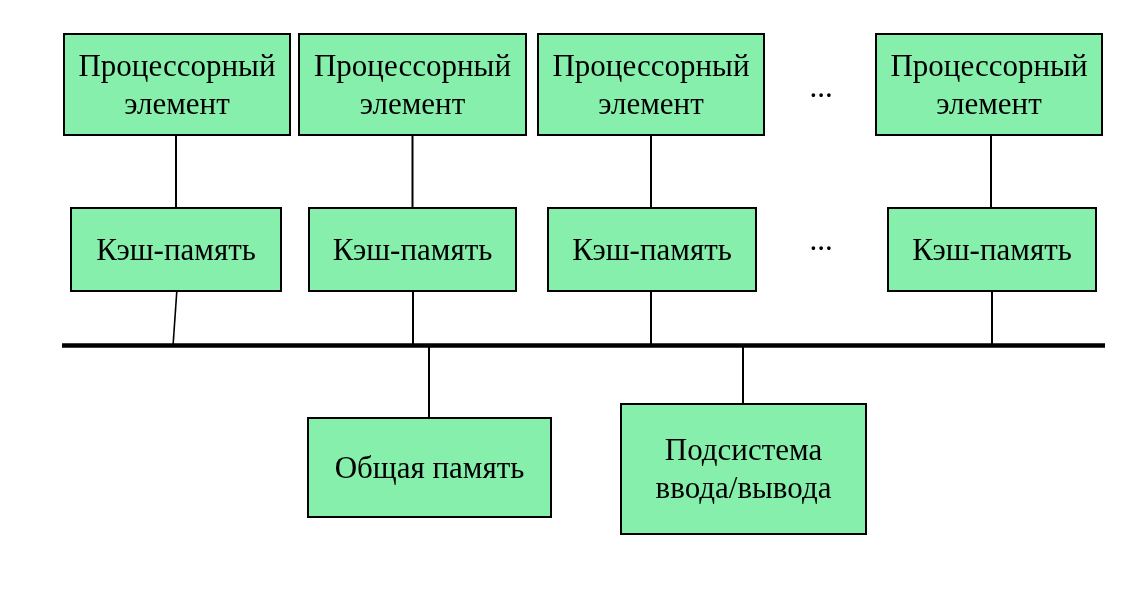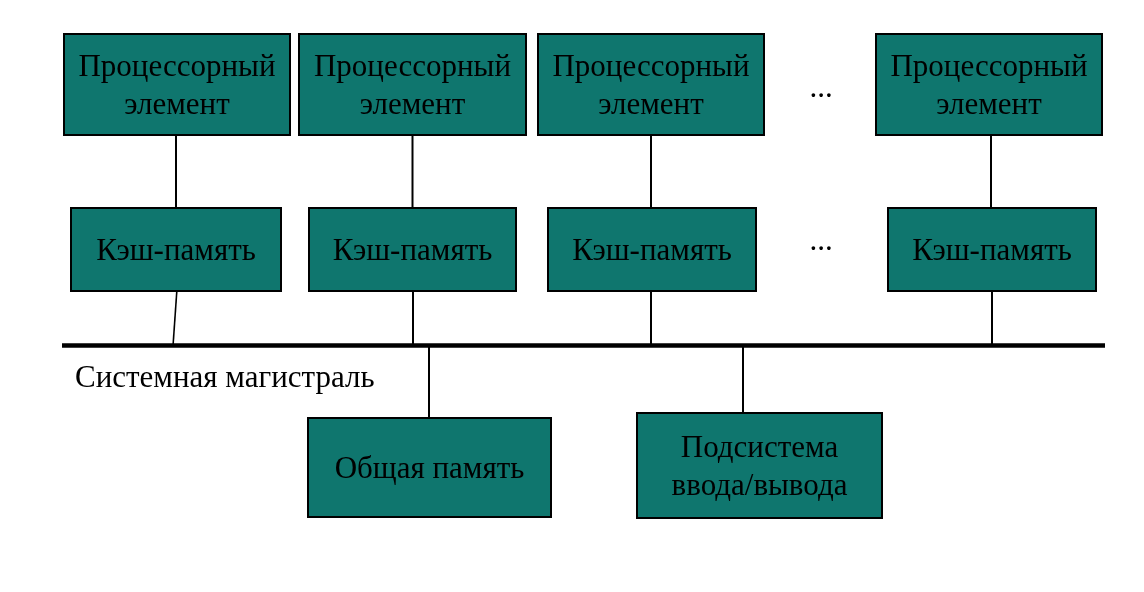--- a/index.html
+++ b/index.html
@@ -19,21 +19,21 @@
   #wires {
     position: absolute;
     left: 0;
     top: 0;
     z-index: 0;
   }
   .box {
     position: absolute;
     box-sizing: border-box;
     border: 2.5px solid #000000;
-    background: #0f766e;
+    background: #86efac;
     display: flex;
     align-items: center;
     justify-content: center;
     text-align: center;
     font-size: 31px;
     line-height: 38px;
     z-index: 1;
     padding: 4px 2px;
   }
   
@@ -43,21 +43,21 @@
   #proc-3 { left: 537px; width: 228px; }
   #proc-4 { left: 875px; width: 228px; }
   
   .cache { top: 207px; height: 85px; }
   #cache-1 { left: 70px;  width: 212px; }
   #cache-2 { left: 308px; width: 209px; }
   #cache-3 { left: 547px; width: 210px; }
   #cache-4 { left: 887px; width: 210px; }
   
   #shared-memory { left: 307px; top: 417px; width: 245px; height: 101px; }
-  #io-subsystem  { left: 620px; top: 412px; width: 247px; height: 107px; margin-left: 16px; }
+  #io-subsystem  { left: 620px; top: 403px; width: 247px; height: 132px; }
   .ellipsis {
     position: absolute;
     width: 42px;
     text-align: center;
     font-size: 31px;
     line-height: 31px;
     z-index: 1;
   }
   #ellipsis-proc  { left: 800px; top: 71px; }
   #ellipsis-cache { left: 800px; top: 224px; }
@@ -115,21 +115,20 @@
     <span>Кэш-память</span>
   </div>
   <div class="box cache" id="cache-3">
     <span>Кэш-память</span>
   </div>
   <div class="ellipsis" id="ellipsis-cache">...</div>
   <div class="box cache" id="cache-4">
     <span>Кэш-память</span>
   </div>
 
-  <div id="bus-label">Системная магистраль</div>
 
   <div class="box" id="shared-memory">
     <span>Общая память</span>
   </div>
   <div class="box" id="io-subsystem">
     <span>Подсистема ввода/вывода</span>
   </div>
 
 </div>
 

